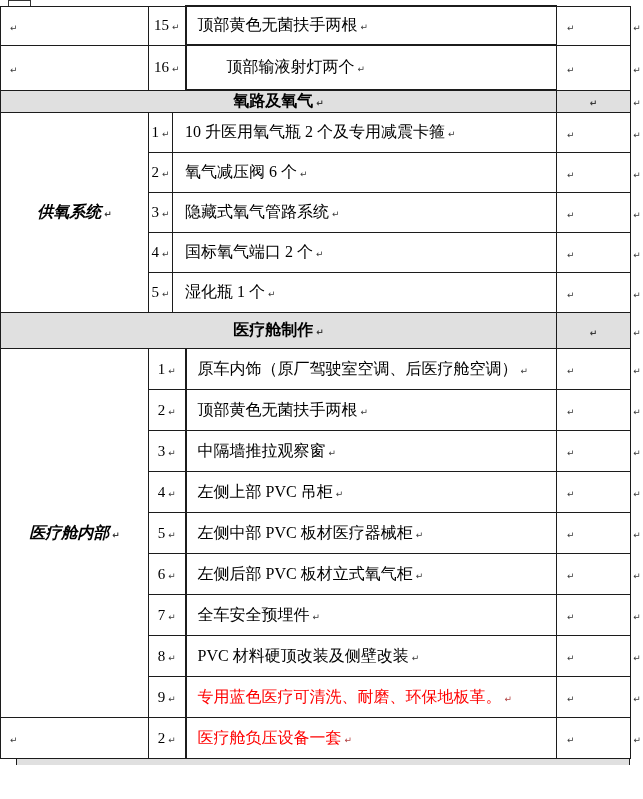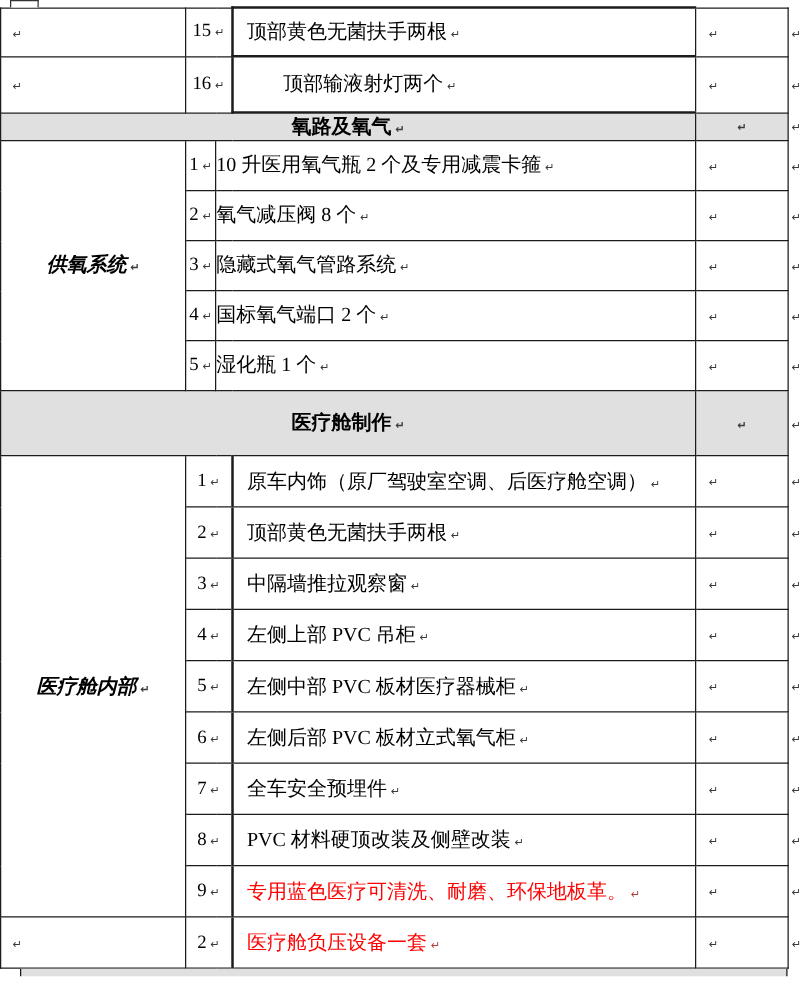--- a/index.html
+++ b/index.html
@@ -35,21 +35,21 @@
     vertical-align: middle;
     font-size: 16px;
     color: var(--text, #000);
     overflow: hidden;
     white-space: nowrap;
   }
   td.marg { border: none; text-align: center; }
   td.a { padding-left: 9px; }
   td.num { text-align: center; font-size: 15px; }
   td.desc { padding-left: 11px; }
-  td.desc.o2pad { padding-left: 0; margin-left: 16px; }
+  td.desc.o2pad { padding-left: 12px; margin-left: 16px; }
   td.thickL { border-left-width: 2px; margin-left: 32px; }
   td.t15 { border-top-width: 2px; border-bottom-width: 2px; }
   td.t16 { border-bottom-width: 2px; padding-left: 40px; }
   td.cat { text-align: center; font-weight: bold; font-style: italic; }
   td.ghead {
     background: var(--header_bg, #e0e0e0);
     text-align: center;
     font-weight: bold;
   }
   td.chk { padding-left: 10px; }
@@ -113,21 +113,21 @@
 
       <tr style="height:40px">
         <td class="cat" rowspan="5"><span class="txt">供氧系统</span><span class="pm">↵</span></td>
         <td class="num"><span class="txt">1</span><span class="pm">↵</span></td>
         <td class="desc o2pad" colspan="2"><span class="txt">10 升医用氧气瓶 2 个及专用减震卡箍</span><span class="pm">↵</span></td>
         <td class="chk"><span class="pm">↵</span></td>
         <td class="marg"><span class="pm">↵</span></td>
       </tr>
       <tr style="height:40px">
         <td class="num"><span class="txt">2</span><span class="pm">↵</span></td>
-        <td class="desc o2pad" colspan="2"><span class="txt">氧气减压阀 8 个</span><span class="pm">↵</span></td>
+        <td class="desc o2pad" colspan="2"><span class="txt">氧气减压阀 6 个</span><span class="pm">↵</span></td>
         <td class="chk"><span class="pm">↵</span></td>
         <td class="marg"><span class="pm">↵</span></td>
       </tr>
       <tr style="height:40px">
         <td class="num"><span class="txt">3</span><span class="pm">↵</span></td>
         <td class="desc o2pad" colspan="2"><span class="txt">隐藏式氧气管路系统</span><span class="pm">↵</span></td>
         <td class="chk"><span class="pm">↵</span></td>
         <td class="marg"><span class="pm">↵</span></td>
       </tr>
       <tr style="height:40px">
@@ -136,21 +136,21 @@
         <td class="chk"><span class="pm">↵</span></td>
         <td class="marg"><span class="pm">↵</span></td>
       </tr>
       <tr style="height:40px">
         <td class="num"><span class="txt">5</span><span class="pm">↵</span></td>
         <td class="desc o2pad" colspan="2"><span class="txt">湿化瓶 1 个</span><span class="pm">↵</span></td>
         <td class="chk"><span class="pm">↵</span></td>
         <td class="marg"><span class="pm">↵</span></td>
       </tr>
 
-      <tr style="height:52px">
+      <tr style="height:36px">
         <td class="ghead" colspan="4"><span class="txt">医疗舱制作</span><span class="pm">↵</span></td>
         <td class="chk ghead centered"><span class="pm">↵</span></td>
         <td class="marg"><span class="pm">↵</span></td>
       </tr>
 
       <tr style="height:41px">
         <td class="cat" rowspan="9"><span class="txt">医疗舱内部</span><span class="pm">↵</span></td>
         <td class="num" colspan="2"><span class="txt">1</span><span class="pm">↵</span></td>
         <td class="desc thickL"><span class="txt">原车内饰（原厂驾驶室空调、后医疗舱空调）</span><span class="pm">↵</span></td>
         <td class="chk"><span class="pm">↵</span></td>

